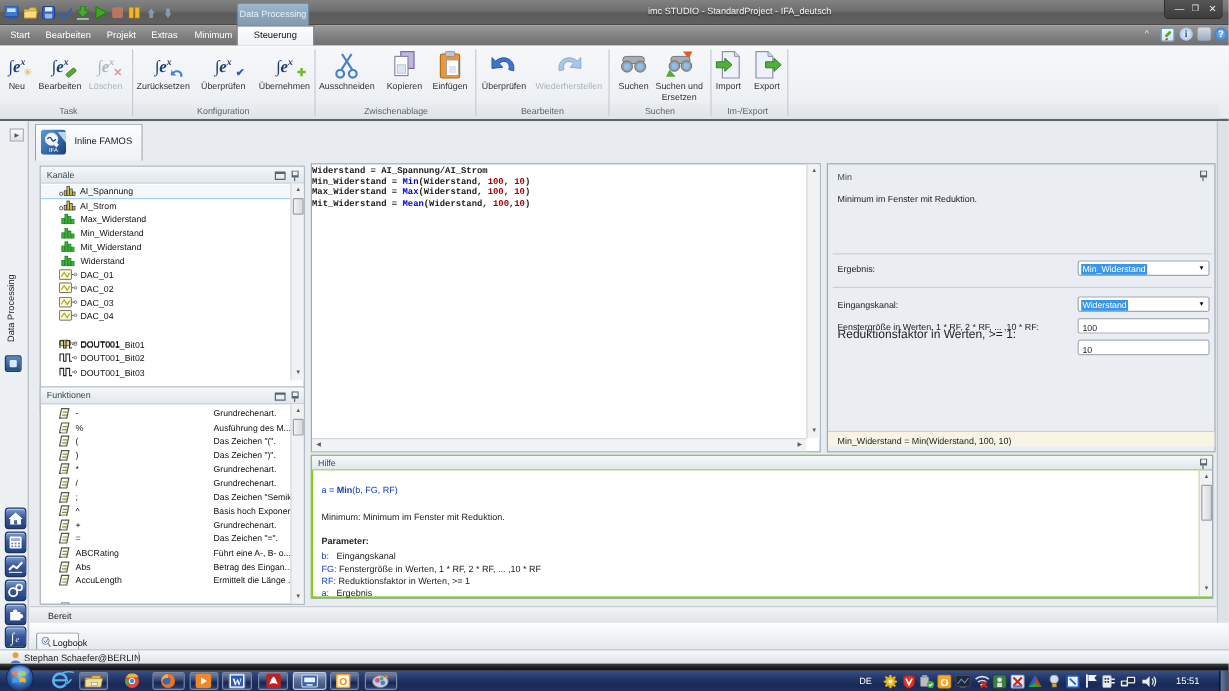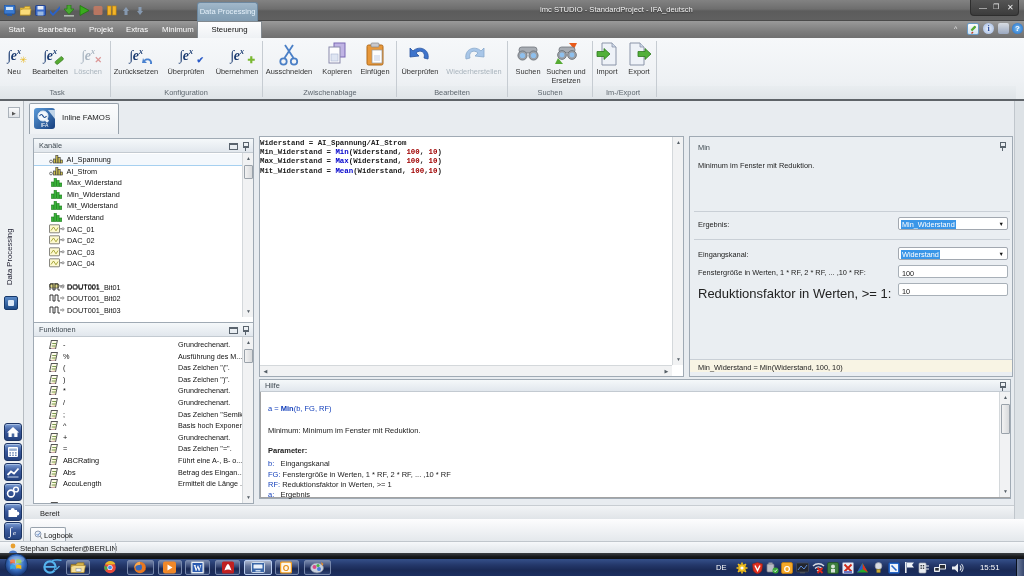--- a/index.html
+++ b/index.html
@@ -526,30 +526,30 @@
  <div style="position:absolute;left:4px;top:102px;width:316px;border-top:1px solid #c9cfd6"></div>
  <div style="position:absolute;left:8px;top:113px;font-size:7.4px">Eingangskanal:</div>
  <div class="dd" style="position:absolute;left:208px;top:110px;width:110px;height:13px;background:#fff;border:1px solid #a2a8b0;border-radius:2px">
         <span style="position:absolute;left:2px;top:1.5px;background:#3a96e8;color:#fff;font-size:7.3px;padding:0 1px;line-height:9.5px">Widerstand</span>
         <span style="position:absolute;right:3px;top:3px;font-size:5.5px;color:#111">▼</span>
       </div>
  <div style="position:absolute;left:8px;top:131px;font-size:7.4px">Fenstergröße in Werten, 1 * RF, 2 * RF, ... ,10 * RF:</div>
  <div style="position:absolute;left:208px;top:128px;width:110px;height:13px;background:#fff;border:1px solid #a8b0b8;border-radius:2px">
         <span style="position:absolute;left:3px;top:2.5px;font-size:7.3px">100</span>
       </div>
- <div style="position:absolute;left:8px;top:149px;font-size:13px">Reduktionsfaktor in Werten, &gt;= 1:</div>
+ <div style="position:absolute;left:8px;top:137px;font-size:10px">Reduktionsfaktor in Werten, &gt;= 1:</div>
  <div style="position:absolute;left:208px;top:146px;width:110px;height:13px;background:#fff;border:1px solid #a8b0b8;border-radius:2px">
         <span style="position:absolute;left:3px;top:2.5px;font-size:7.3px">10</span>
       </div>
  <div style="position:absolute;left:0;top:222px;width:322px;height:13px;background:#f8f4e4;border-top:1px solid #c9cfd6">
         <span style="position:absolute;left:8px;top:3px;font-size:7.4px">Min_Widerstand = Min(Widerstand, 100, 10)</span>
       </div>
 </div>
 
-<div class="a panel" style="left:259px;top:379px;width:752px;height:120px;background:#a3a3a3">
+<div class="a panel" style="left:259px;top:379px;width:752px;height:120px;background:#84cc16">
  <div class="phead" style="height:12px;line-height:12px">Hilfe<span class="pin" style="top:2px">⚲</span></div>
  <div style="position:absolute;left:1px;top:12px;width:738px;height:105px;background:#fff"></div>
  <div style="position:absolute;left:8px;top:24px;font-size:7.5px;color:#1440bb">a = <b>Min</b>(b, FG, RF)</div>
  <div style="position:absolute;left:8px;top:46px;font-size:7.5px">Minimum: Minimum im Fenster mit Reduktion.</div>
  <div style="position:absolute;left:8px;top:66px;font-size:7.5px;font-weight:bold">Parameter:</div>
  <div style="position:absolute;left:8px;top:79px;font-size:7.5px"><span class="blue">b:</span>&nbsp;&nbsp; Eingangskanal</div>
  <div style="position:absolute;left:8px;top:89.5px;font-size:7.5px"><span class="blue">FG:</span> Fenstergröße in Werten, 1 * RF, 2 * RF, ... ,10 * RF</div>
  <div style="position:absolute;left:8px;top:99.5px;font-size:7.5px"><span class="blue">RF:</span> Reduktionsfaktor in Werten, &gt;= 1</div>
  <div style="position:absolute;left:8px;top:109.5px;font-size:7.5px"><span class="blue">a:</span>&nbsp;&nbsp; Ergebnis</div>
  <div class="vsb" style="right:0;top:12px;height:105px">

